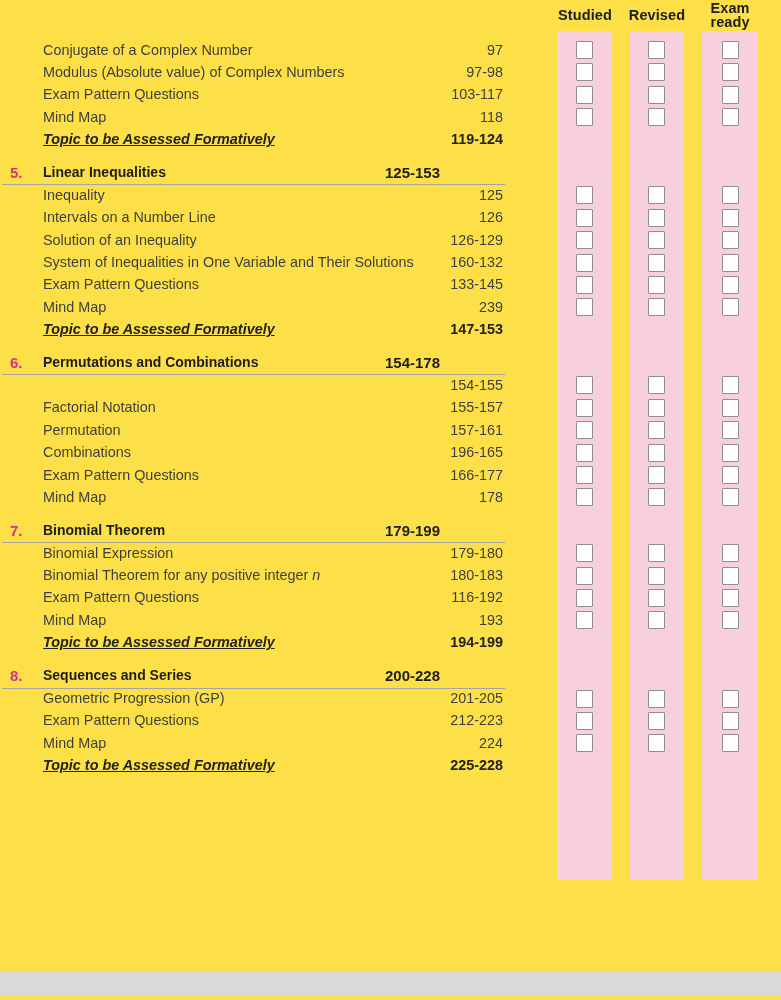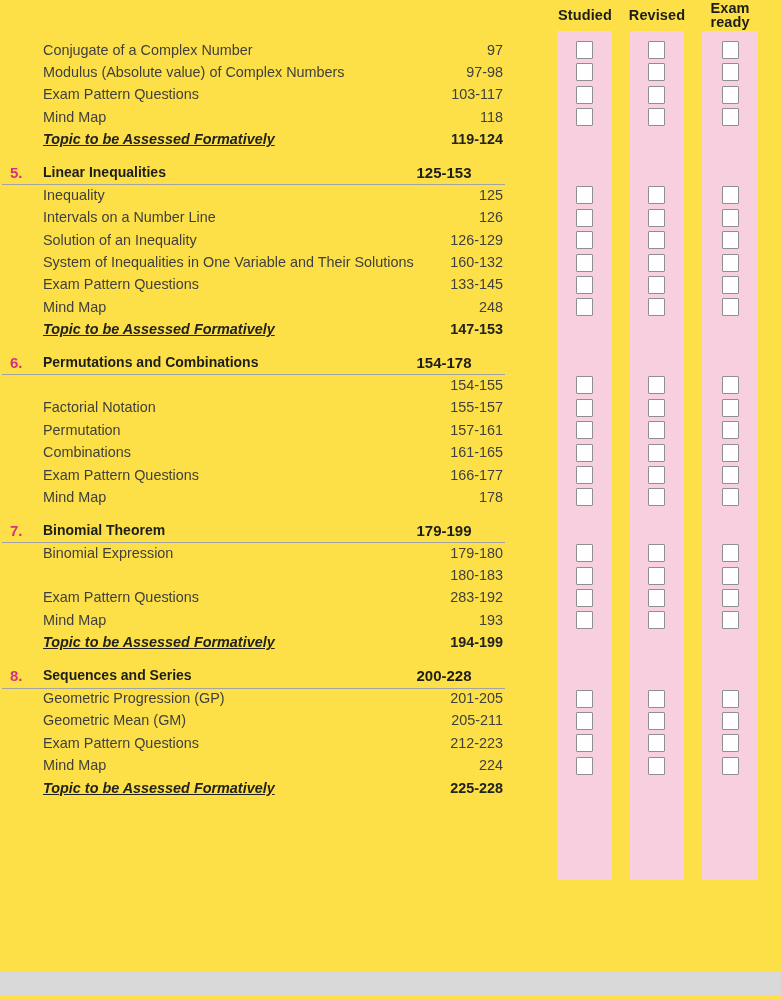--- a/index.html
+++ b/index.html
@@ -79,21 +79,21 @@
     top: 1px;
     font-size: 14px;
     font-weight: bold;
     color: #1d1d1b;
   }
   .sec-pages {
     position: absolute;
     left: 385px;
     width: 118px;
     top: 1px;
-    text-align: center;
+    text-align: left;
     font-size: 15px;
     font-weight: bold;
     color: #1d1d1b;
   }
   .item-label {
     position: absolute;
     left: 43px;
     top: 2.5px;
     font-size: 14.4px;
     color: #3f3f3e;
@@ -227,21 +227,21 @@
         </div>
         <div class="row">
           <span class="item-label">Exam Pattern Questions</span>
           <span class="item-pages">133-145</span>
           <span class="checkbox c1"></span>
           <span class="checkbox c2"></span>
           <span class="checkbox c3"></span>
         </div>
         <div class="row">
           <span class="item-label">Mind Map</span>
-          <span class="item-pages">248</span>
+          <span class="item-pages">239</span>
           <span class="checkbox c1"></span>
           <span class="checkbox c2"></span>
           <span class="checkbox c3"></span>
         </div>
         <div class="row em">
           <span class="item-label">Topic to be Assessed Formatively</span>
           <span class="item-pages">147-153</span>
         </div>
       </div>
       <div class="section">
@@ -266,21 +266,21 @@
         </div>
         <div class="row">
           <span class="item-label">Permutation</span>
           <span class="item-pages">157-161</span>
           <span class="checkbox c1"></span>
           <span class="checkbox c2"></span>
           <span class="checkbox c3"></span>
         </div>
         <div class="row">
           <span class="item-label">Combinations</span>
-          <span class="item-pages">161-165</span>
+          <span class="item-pages">196-165</span>
           <span class="checkbox c1"></span>
           <span class="checkbox c2"></span>
           <span class="checkbox c3"></span>
         </div>
         <div class="row">
           <span class="item-label">Exam Pattern Questions</span>
           <span class="item-pages">166-177</span>
           <span class="checkbox c1"></span>
           <span class="checkbox c2"></span>
           <span class="checkbox c3"></span>
@@ -301,28 +301,29 @@
           <span class="heading-rule"></span>
         </div>
         <div class="row">
           <span class="item-label">Binomial Expression</span>
           <span class="item-pages">179-180</span>
           <span class="checkbox c1"></span>
           <span class="checkbox c2"></span>
           <span class="checkbox c3"></span>
         </div>
         <div class="row">
+          <span class="item-label"><span>Binomial Theorem for any positive integer </span><span class="it">n</span></span>
           <span class="item-pages">180-183</span>
           <span class="checkbox c1"></span>
           <span class="checkbox c2"></span>
           <span class="checkbox c3"></span>
         </div>
         <div class="row">
           <span class="item-label">Exam Pattern Questions</span>
-          <span class="item-pages">283-192</span>
+          <span class="item-pages">116-192</span>
           <span class="checkbox c1"></span>
           <span class="checkbox c2"></span>
           <span class="checkbox c3"></span>
         </div>
         <div class="row">
           <span class="item-label">Mind Map</span>
           <span class="item-pages">193</span>
           <span class="checkbox c1"></span>
           <span class="checkbox c2"></span>
           <span class="checkbox c3"></span>
@@ -340,27 +341,20 @@
           <span class="heading-rule"></span>
         </div>
         <div class="row">
           <span class="item-label">Geometric Progression (GP)</span>
           <span class="item-pages">201-205</span>
           <span class="checkbox c1"></span>
           <span class="checkbox c2"></span>
           <span class="checkbox c3"></span>
         </div>
         <div class="row">
-          <span class="item-label">Geometric Mean (GM)</span>
-          <span class="item-pages">205-211</span>
-          <span class="checkbox c1"></span>
-          <span class="checkbox c2"></span>
-          <span class="checkbox c3"></span>
-        </div>
-        <div class="row">
           <span class="item-label">Exam Pattern Questions</span>
           <span class="item-pages">212-223</span>
           <span class="checkbox c1"></span>
           <span class="checkbox c2"></span>
           <span class="checkbox c3"></span>
         </div>
         <div class="row">
           <span class="item-label">Mind Map</span>
           <span class="item-pages">224</span>
           <span class="checkbox c1"></span>

